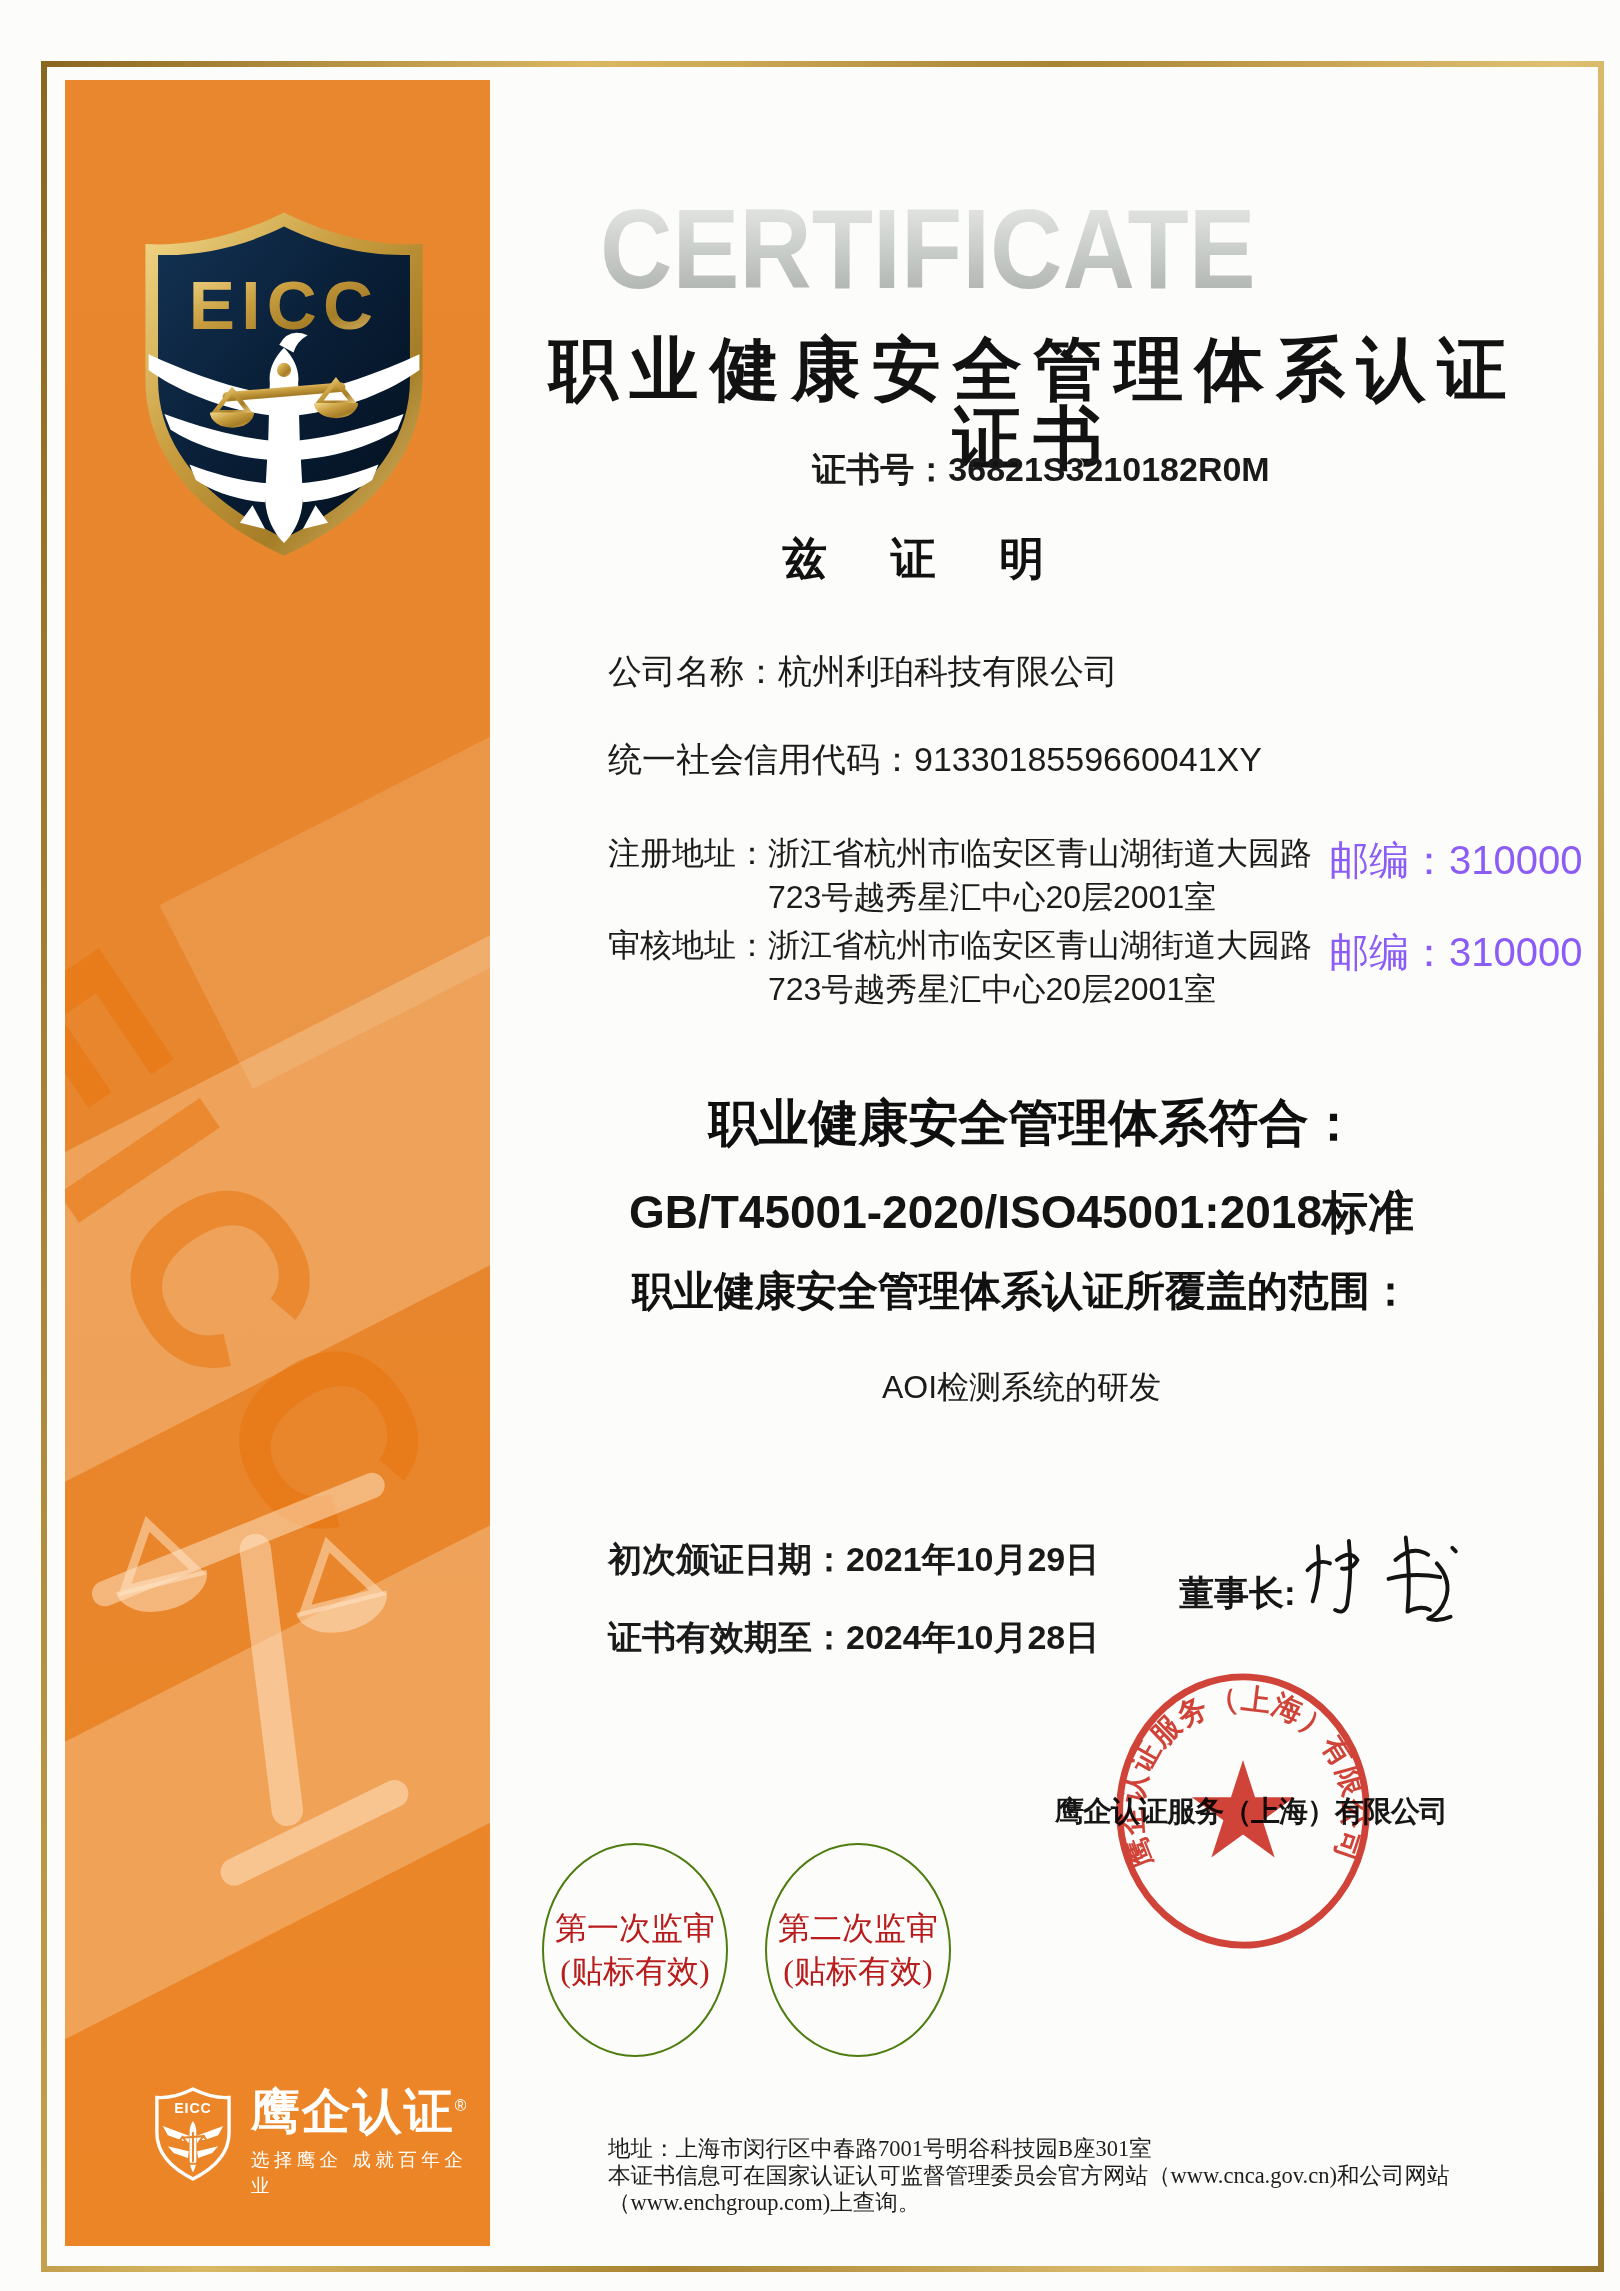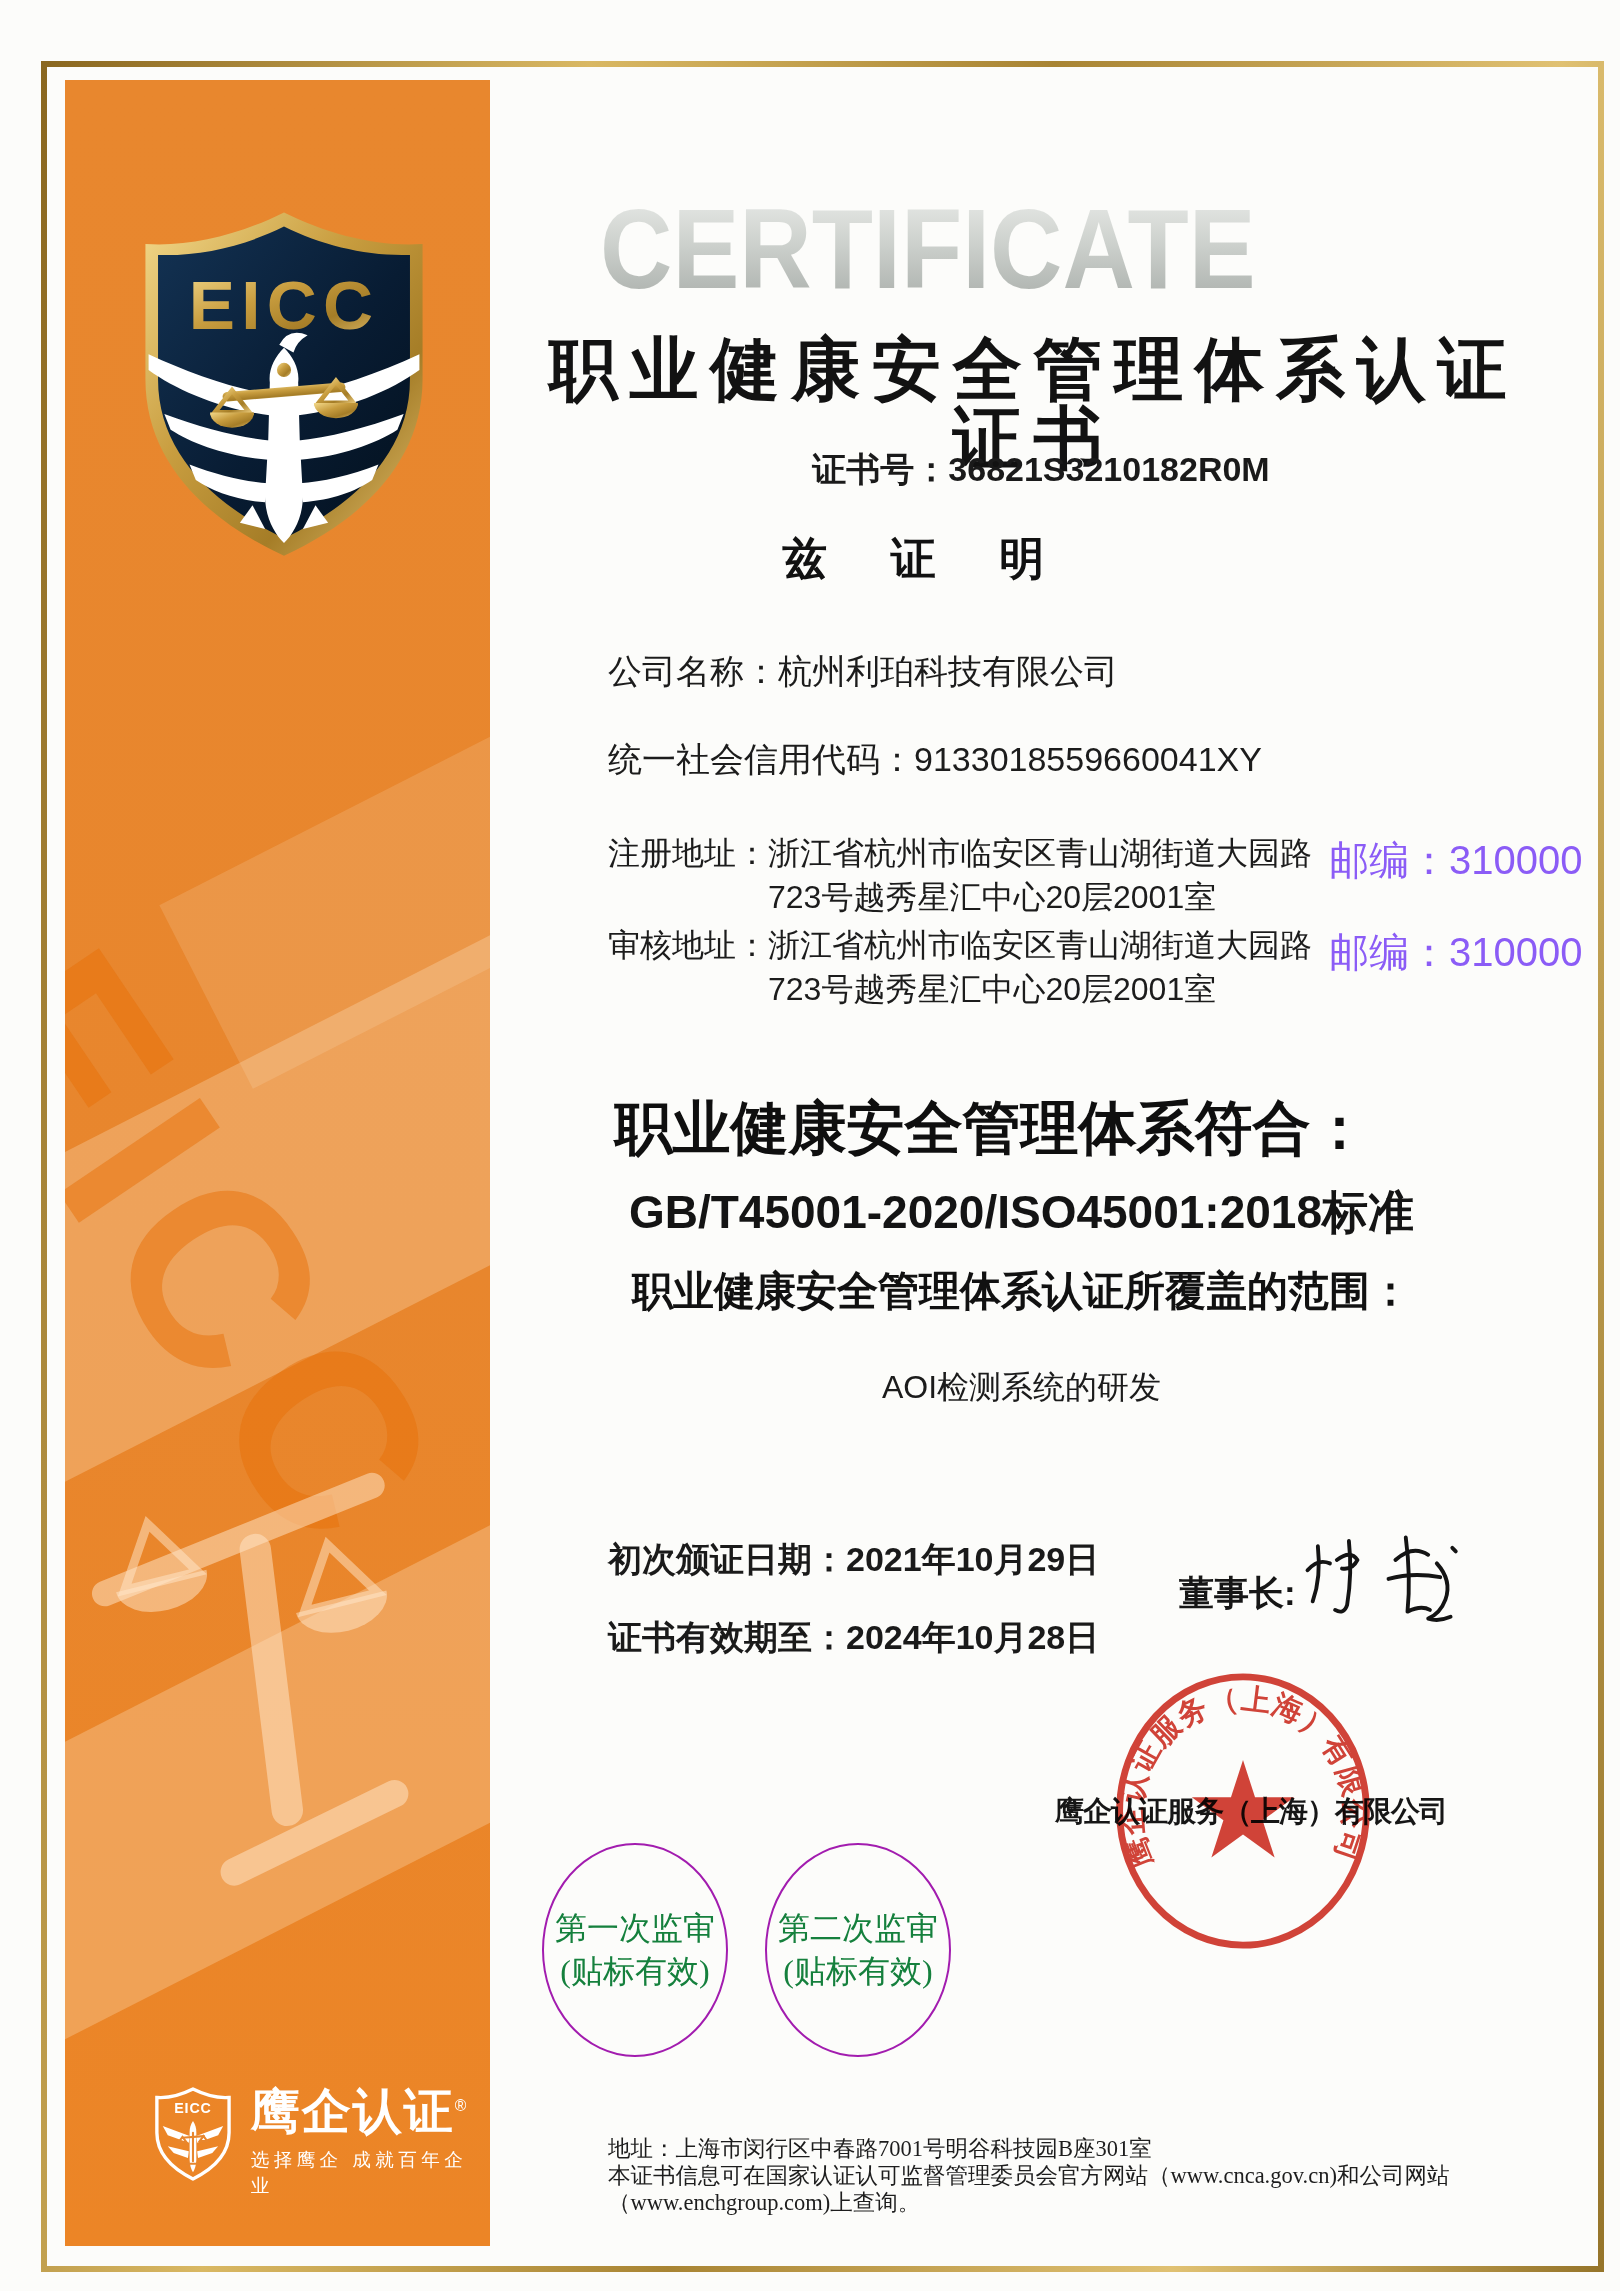--- a/index.html
+++ b/index.html
@@ -37,34 +37,34 @@
     letter-spacing:25.5px;color:#111;}
   .row{left:608px;font-size:34px;font-weight:500;color:#1c1c1c;text-align:center;}
   .r-company{top:649px;}
   .r-credit{top:737px;}
   .addr{left:608px;display:flex;font-size:32px;font-weight:500;color:#1c1c1c;line-height:44px;}
   .a-reg{top:831px;}
   .a-audit{top:923px;}
   .zip{font-size:40px;font-weight:400;color:#8b5cf6;}
   .z-reg{left:1329px;top:833px;}
   .z-audit{left:1329px;top:925px;}
-  .compliance{left:504px;top:1090px;width:975px;text-align:center;font-size:58px;font-weight:700;color:#0f0f0f;}
+  .compliance{left:546px;top:1090px;width:975px;text-align:center;font-size:50px;font-weight:700;color:#0f0f0f;}
   .standard{left:534px;top:1182px;width:975px;text-align:center;font-size:46px;font-weight:600;color:#141414;}
   .coverage{left:534px;top:1264px;width:975px;text-align:center;font-size:41px;font-weight:700;color:#111;}
   .cov-value{left:534px;top:1366px;width:975px;text-align:center;font-size:32px;font-weight:500;color:#1b1b1b;}
   .date{left:608px;font-size:34px;font-weight:600;color:#1a1a1a;}
   .d1{top:1537px;}
   .d2{top:1615px;}
   .chairman{left:1179px;top:1570px;font-size:35px;font-weight:600;color:#161616;}
   .signature{left:1292px;top:1525px;}
   .issuer{left:1055px;top:1792px;font-size:29px;font-weight:600;color:#161616;letter-spacing:-1px;}
   .stamp{left:1101px;top:1659px;mix-blend-mode:multiply;opacity:.92;}
-  .audit-circle{position:absolute;width:182px;height:210px;border:2px solid #a21caf;border-radius:50%;
+  .audit-circle{position:absolute;width:182px;height:210px;border:2px solid #4d7c0f;border-radius:50%;
     display:flex;flex-direction:column;justify-content:center;align-items:center;
-    font-family:"Liberation Serif",serif;font-size:32px;line-height:43px;color:#15803d;background:transparent;}
+    font-family:"Liberation Serif",serif;font-size:32px;line-height:43px;color:#b91c1c;background:transparent;}
   .c1{left:542px;top:1843px;}
   .c2{left:765px;top:1843px;}
   .footer{left:608px;top:2127px;font-family:"Liberation Serif",serif;font-size:22.5px;line-height:27px;color:#1d1d1d;margin-top:8px;}
 </style>
 </head>
 <body>
 
 <div class="page">
 
   <div class="gold-frame"></div>

